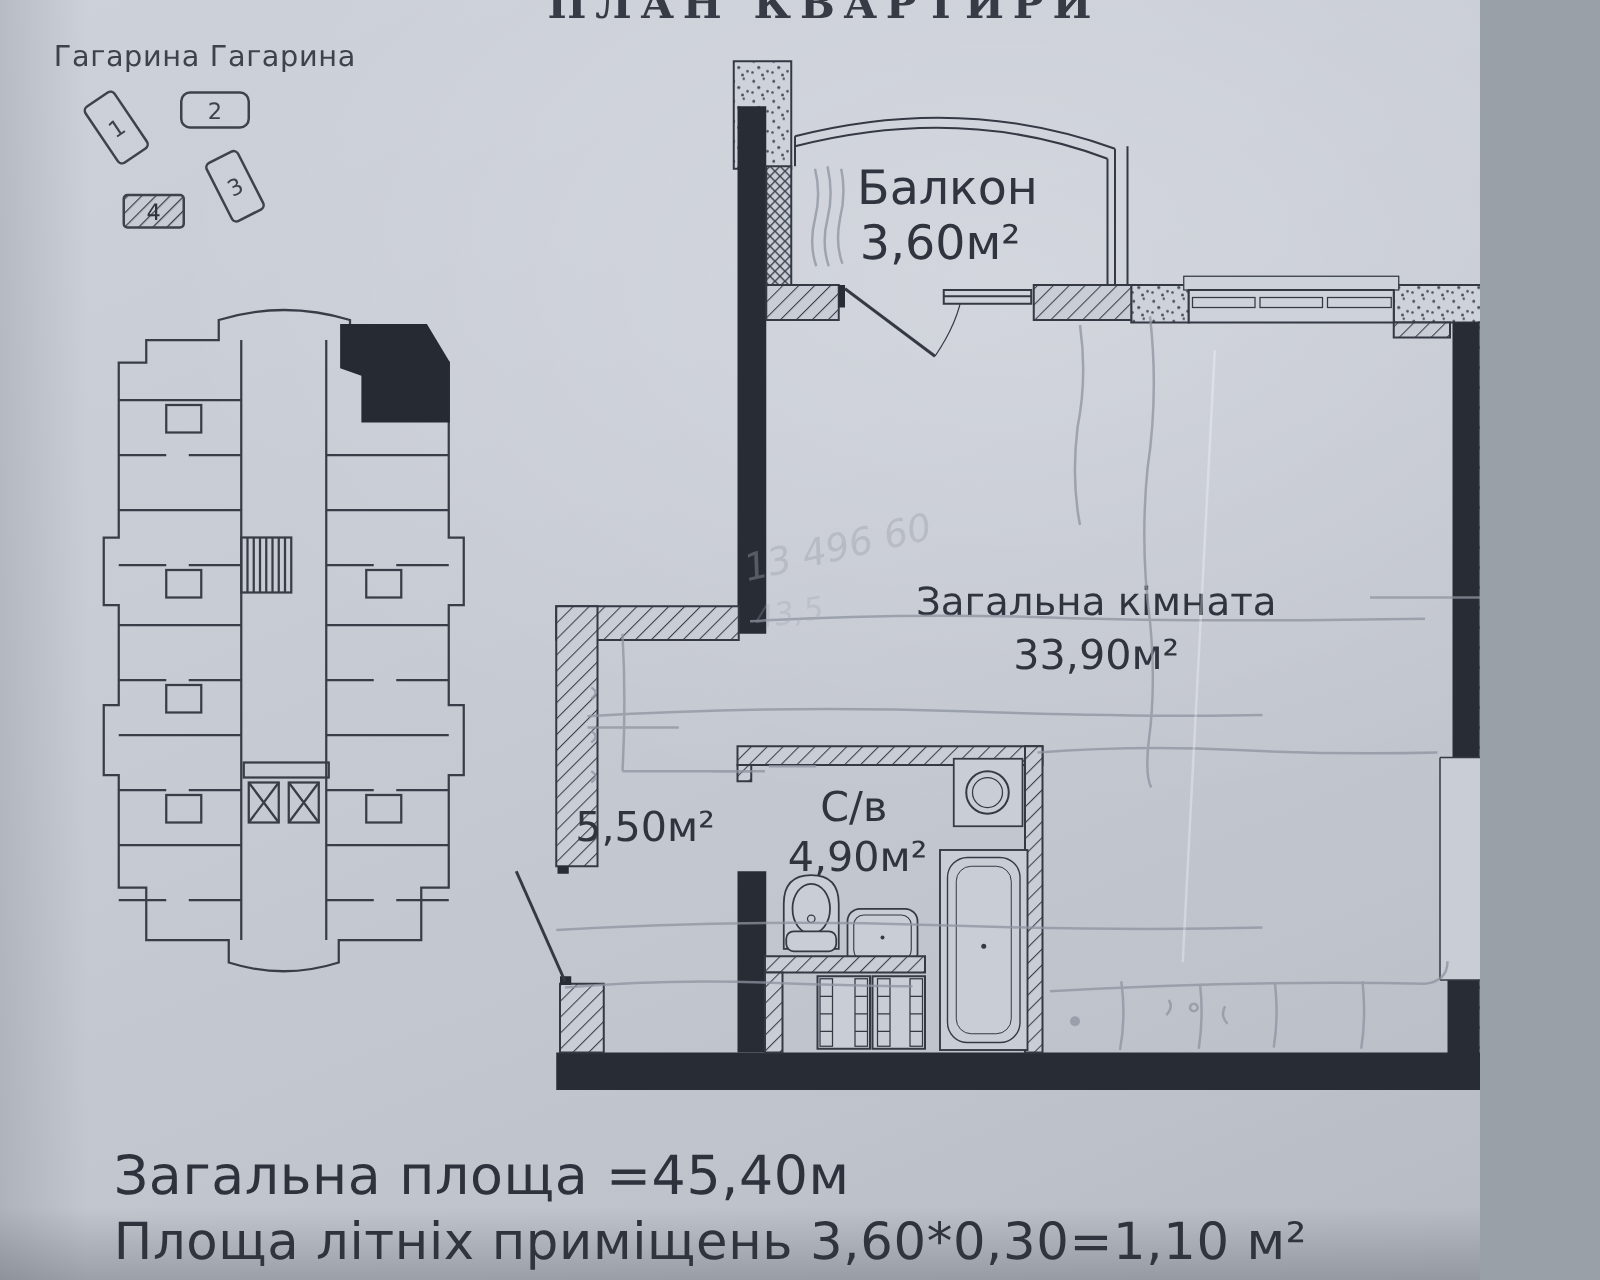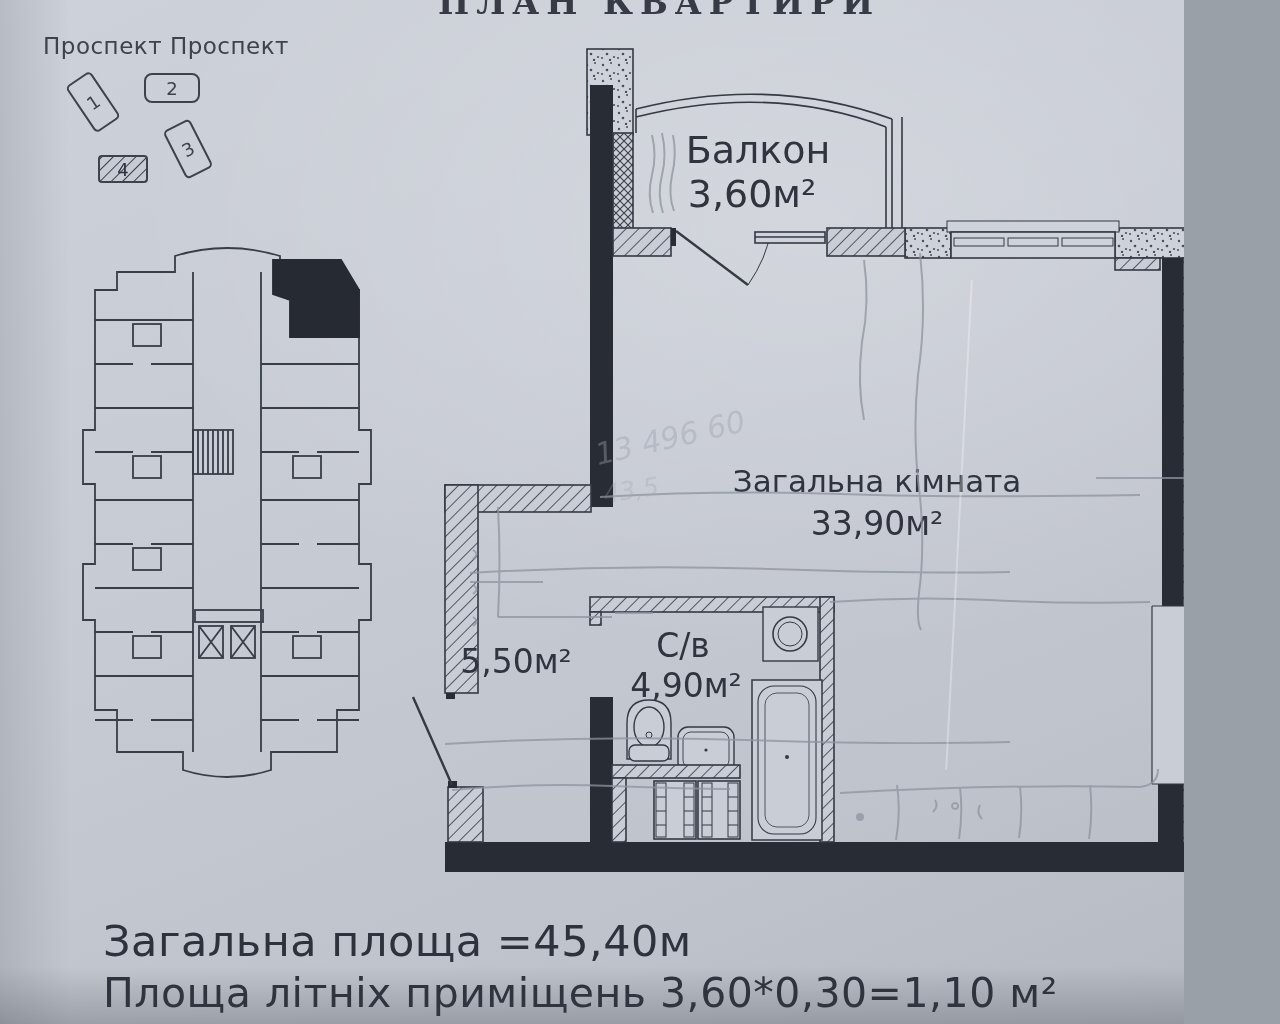--- a/index.html
+++ b/index.html
@@ -10,37 +10,37 @@
       linear-gradient(158deg,#cdd1d9 0%,#c7cbd4 42%,#bfc3cc 78%,#b6bac3 100%);
     color:#2f343e;}
   #page::after{content:"";position:absolute;left:0;right:0;bottom:0;height:58px;
     background:linear-gradient(rgba(0,0,0,0),rgba(60,64,72,.28));pointer-events:none;}
   #page::before{content:"";position:absolute;left:0;top:0;bottom:0;width:70px;
     background:linear-gradient(90deg,rgba(70,74,84,.16),rgba(0,0,0,0));pointer-events:none;}
   .title{position:absolute;top:-17px;left:438px;width:414px;text-align:center;
     font-family:"DejaVu Serif",serif;font-weight:bold;font-size:33px;letter-spacing:7px;
     color:#363b46;white-space:nowrap;}
   .street{position:absolute;left:43px;top:33px;font-size:23px;color:#3d424c;letter-spacing:.5px;}
-  .summary{position:absolute;left:103px;color:#2d323c;letter-spacing:.5px;white-space:nowrap;}
+  .summary{position:absolute;left:91px;color:#2d323c;letter-spacing:.5px;white-space:nowrap;}
   .sum1{top:916px;font-size:43px;}
   .sum2{top:969px;font-size:41px;}
   .crease{position:absolute;left:958px;top:280px;width:2px;height:490px;
     background:rgba(255,255,255,.30);transform:rotate(3deg);}
   .pencil-note{position:absolute;color:#959ca8;font-style:italic;}
   .note12{left:1222px;top:458px;font-size:25px;opacity:.5;transform:rotate(-5deg);}
   svg text{font-family:"DejaVu Sans",sans-serif;}
 </style>
 </head>
 <body>
 
 <div id="page">
 
   <div class="title">ПЛАН КВАРТИРИ</div>
 
-  <div class="street">Проспект Проспект</div>
+  <div class="street">Гагарина Гагарина</div>
 
   <svg style="position:absolute;left:20px;top:28px;" width="260" height="170" viewBox="0 0 260 170">
     <defs>
       <pattern id="s-hatch" width="8" height="8" patternTransform="rotate(45)" patternUnits="userSpaceOnUse">
         <rect width="8" height="8" fill="#c7cbd4"></rect>
           <line x1="0" y1="0" x2="0" y2="8" stroke="#3a3f4a" stroke-width="2"></line>
       </pattern>
     </defs>
     <g stroke="#3d424c" stroke-width="2" fill="none">
       <g transform="translate(73,74) rotate(-34)">

